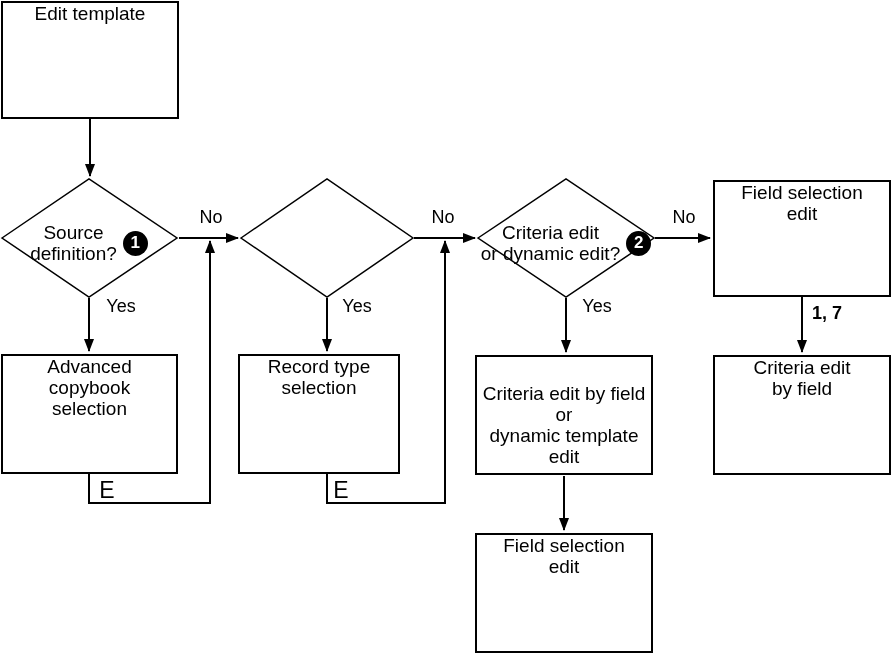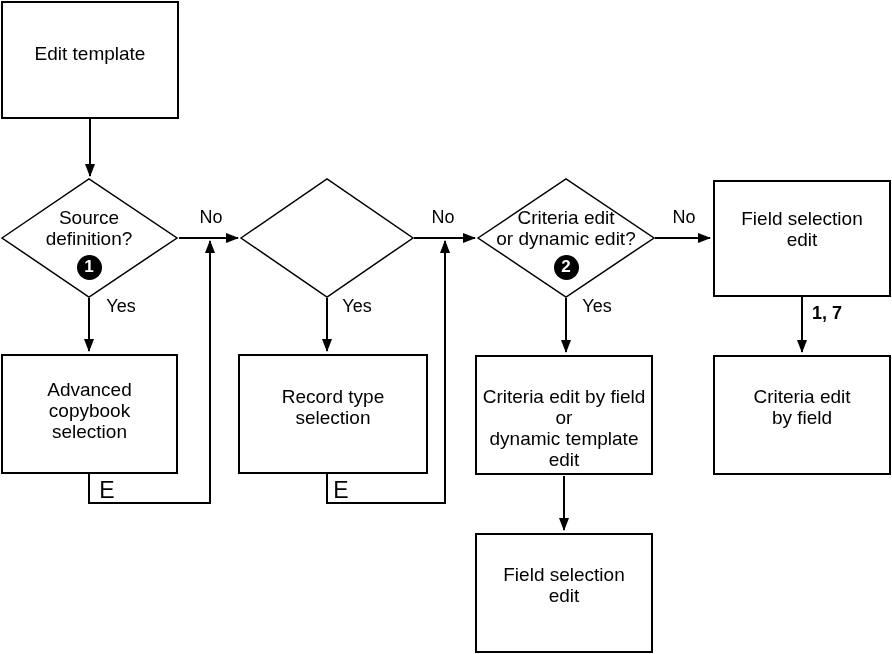--- a/index.html
+++ b/index.html
@@ -9,48 +9,48 @@
     position:relative; width:892px; height:654px; background:var(--bg);
     font-family:"Liberation Sans", sans-serif; color:var(--line); overflow:hidden;
   }
   .wires { position:absolute; left:0; top:0; width:892px; height:654px; }
   .wires line, .wires polyline { stroke:var(--line); stroke-width:2; fill:none; }
   .wires polygon { stroke:var(--line); stroke-width:1.5; fill:var(--bg); }
   .wires marker path { fill:var(--line); stroke:none; }
 
   .box {
     position:absolute; border:2px solid var(--line); background:var(--bg);
-    display:flex; align-items:center; justify-content:center; text-align:center;
+    display:flex; justify-content:center; text-align:center;
     padding-bottom:14px;
   }
   .lbl { white-space:pre-line; font-size:19px; line-height:21px; }
 
   .dwrap { position:absolute; }
   .dcontent {
-    position:absolute; inset:0; display:flex; flex-direction:column;
+    position:absolute; inset:0; display:flex; flex-direction:row;
     align-items:center; justify-content:center; gap:6px; text-align:center;
   }
   .pt10 .dcontent { padding-top:10px; }
   .pb18 .dcontent { padding-bottom:18px; }
 
   .badge {
     width:25px; height:25px; border-radius:50%; background:var(--badge-bg);
     color:var(--badge-fg); font-size:17px; font-weight:bold;
     display:flex; align-items:center; justify-content:center;
   }
 
   .elabel { position:absolute; transform:translate(-50%,-50%); font-size:18px; }
   .elabel.big { font-size:23px; }
   .elabel.bold { font-weight:bold; }
 
   
   #n-edit-template   { left:1px;   top:1px;   width:178px; height:118px; }
   #n-field-sel-top   { left:713px; top:180px; width:178px; height:117px; padding-bottom:20px; }
   #n-adv-copybook    { left:1px;   top:354px; width:177px; height:120px; padding-bottom:8px; }
-  #n-record-type     { left:238px; top:354px; width:190px; height:120px; }
+  #n-record-type     { left:238px; top:354px; width:162px; height:120px; }
   #n-criteria-dyn    { left:475px; top:355px; width:178px; height:120px; padding-bottom:0; padding-top:26px; }
   #n-criteria-field  { left:713px; top:355px; width:178px; height:120px; padding-bottom:16px; }
   #n-field-sel-bot   { left:475px; top:533px; width:178px; height:120px; padding-bottom:16px; }
 
   #d-source   { left:0;     top:178px; width:178px; height:120px; }
   #d-multiple { left:240px; top:178px; width:174px; height:120px; }
   #d-criteria { left:477px; top:178px; width:178px; height:120px; }
 
   
   #l-no1 { left:211px; top:217px; } #l-no2 { left:443px; top:217px; } #l-no3 { left:684px; top:217px; }

